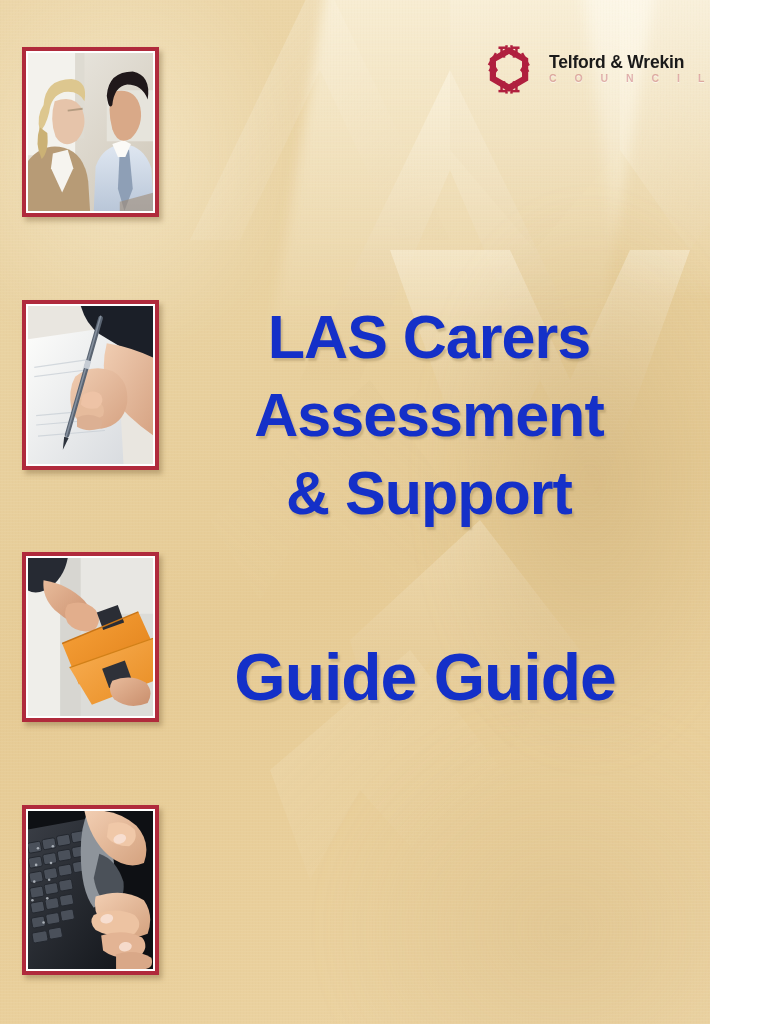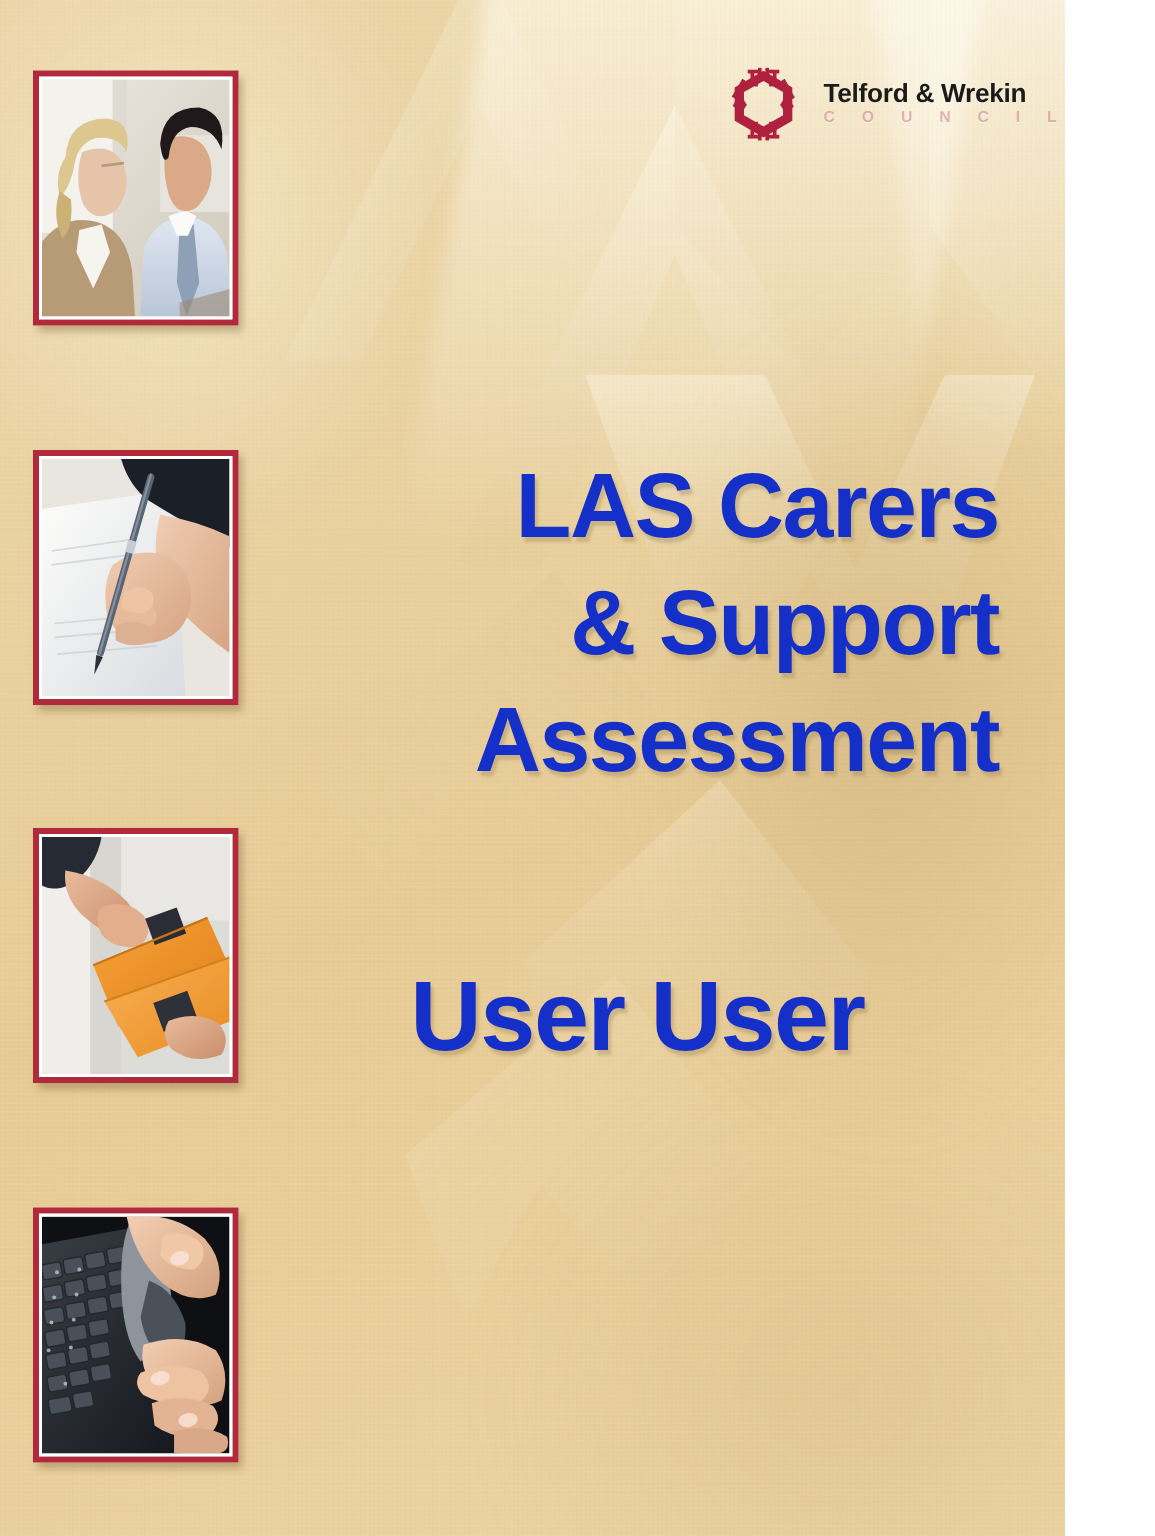--- a/index.html
+++ b/index.html
@@ -154,24 +154,24 @@
   .photo-art svg { width: 100%; height: 100%; display: block; }
 
   #photo-1 { top: 47px; }
   #photo-2 { top: 300px; }
   #photo-3 { top: 552px; }
   #photo-4 { top: 805px; }
 
   
   .title-block {
     position: absolute;
-    left: 156px;
+    left: 174px;
     top: 298px;
     width: 510px;
-    text-align: right;
+    text-align: center;
   }
   .title-line {
     font-family: "Liberation Sans", sans-serif;
     font-weight: bold;
     font-size: 61px;
     line-height: 78px;
     color: #1430c8;
     letter-spacing: -1px;
     text-shadow: 2px 3px 2px rgba(150,125,80,.35);
     white-space: nowrap;
@@ -509,21 +509,21 @@
           <ellipse cx="100" cy="30" rx="7" ry="5" transform="rotate(-20 100 30)" fill="#f7ded0"></ellipse>
           <ellipse cx="86" cy="116" rx="7" ry="5" transform="rotate(-14 86 116)" fill="#f7ded0"></ellipse>
           <ellipse cx="106" cy="146" rx="7" ry="5" transform="rotate(-10 106 146)" fill="#f6dbcb"></ellipse>
         </svg>
       </div>
     </div>
   </div>
 
   <div class="title-block">
     <div class="title-line">LAS Carers</div>
+    <div class="title-line">Assessment</div>
     <div class="title-line">&amp; Support</div>
-    <div class="title-line">Assessment</div>
   </div>
 
   <div class="subtitle-block">
-    <div class="subtitle-line">User User</div>
+    <div class="subtitle-line">Guide Guide</div>
   </div>
 
 </div>
 
 </body></html>

